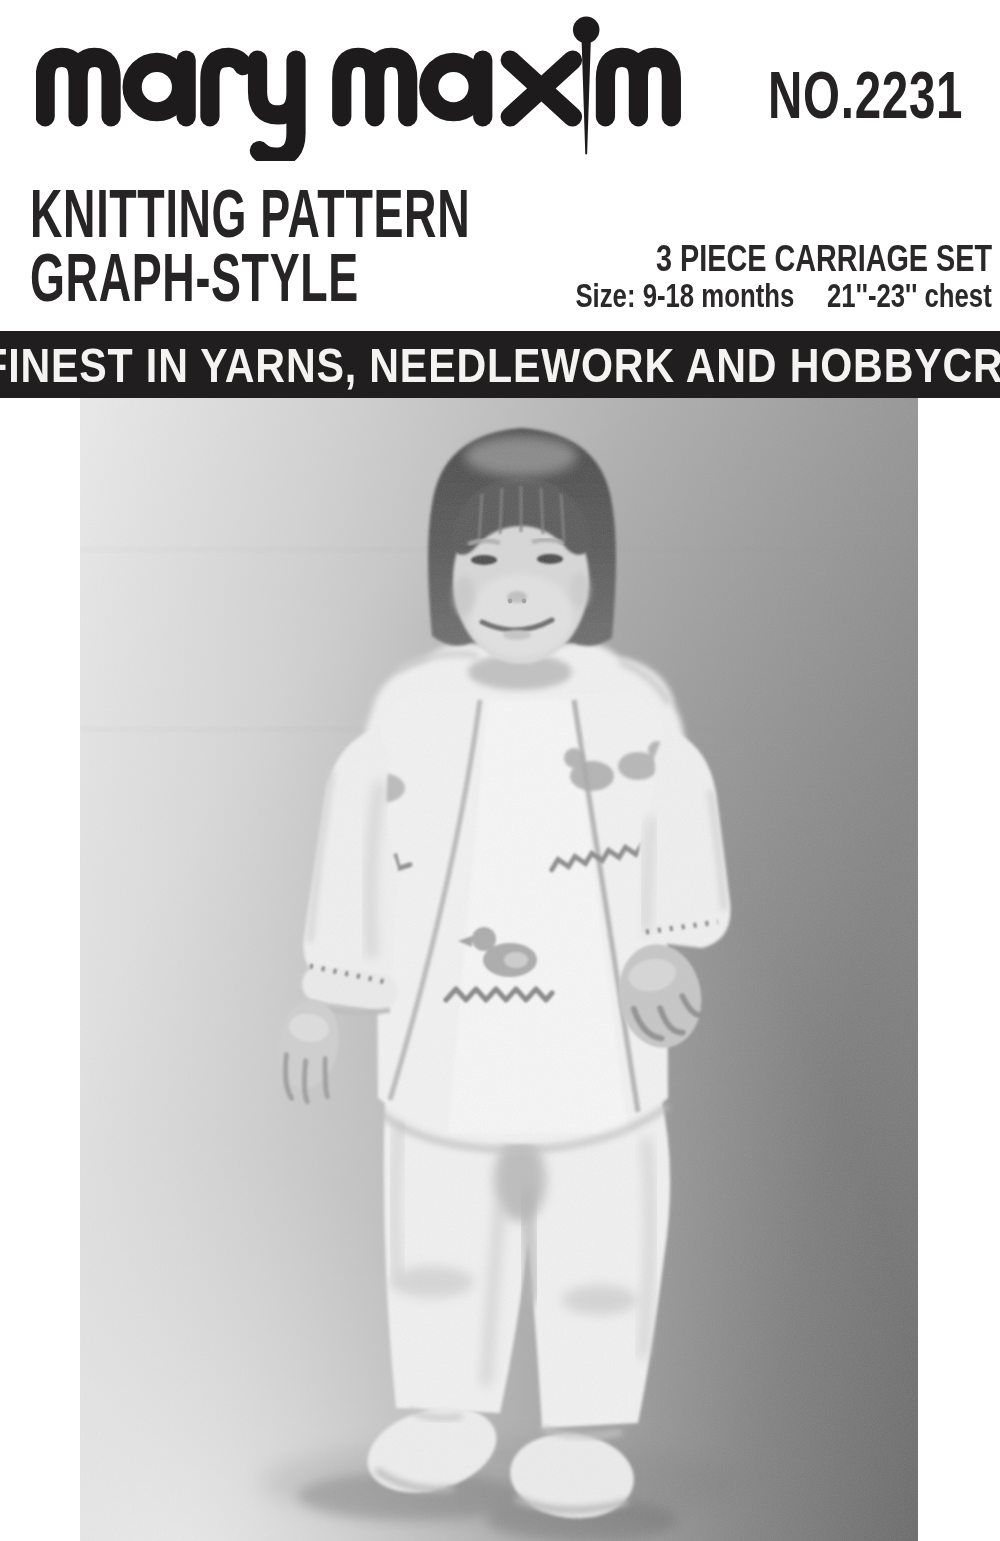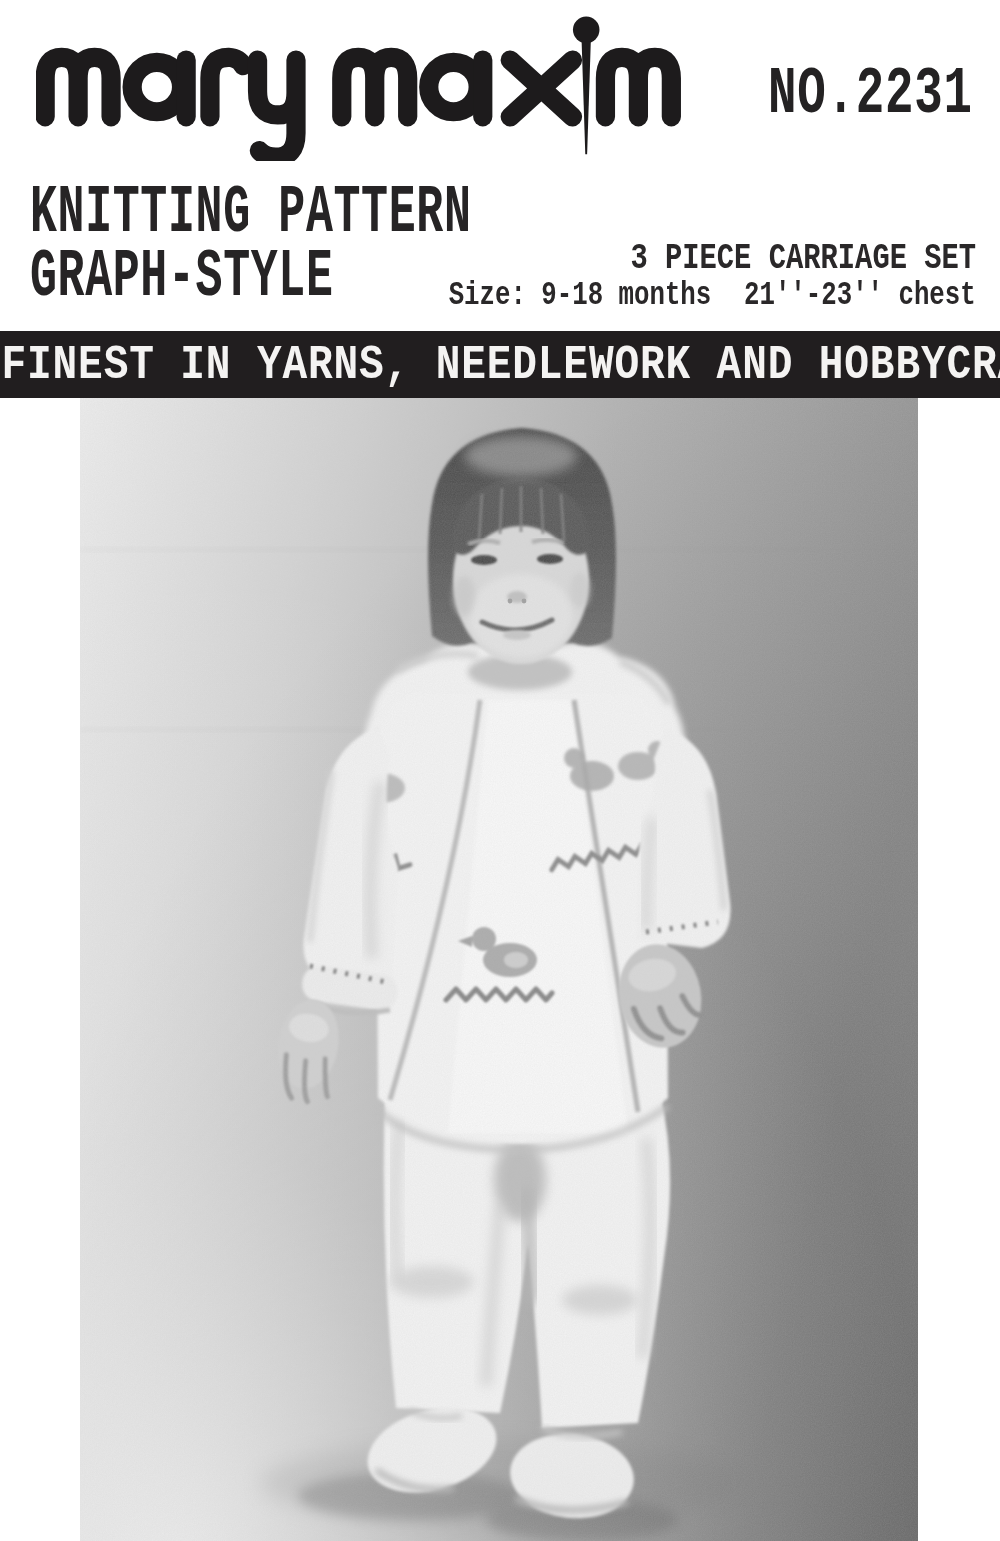--- a/index.html
+++ b/index.html
@@ -1,30 +1,30 @@
 <!DOCTYPE html>
 <html><head>
 <meta charset="utf-8">
 <style>
   html,body{margin:0;padding:0;background:#ffffff;}
   .page{
     position:relative;width:1000px;height:1541px;background:#ffffff;
-    overflow:hidden;font-family:Liberation Mono, monospace;color:#1e1c1d;
+    overflow:hidden;font-family:Liberation Sans, sans-serif;color:#1e1c1d;
   }
   
   .logo-svg{position:absolute;left:36px;top:14px;width:650px;height:147px;}
   .pattern-no{
     position:absolute;left:768px;top:62px;font-size:66px;line-height:66px;
     font-weight:700;letter-spacing:1px;transform:scaleX(.72);transform-origin:left top;
     white-space:nowrap;color:#242223;
   }
   .titles{position:absolute;left:30px;top:181px;transform:scaleX(.66);transform-origin:left top;}
   .titles .line{display:block;font-size:68px;line-height:64px;font-weight:700;
     letter-spacing:1px;white-space:nowrap;color:#262425;}
-  .product-block{position:absolute;right:24px;top:241px;text-align:right;}
+  .product-block{position:absolute;right:8px;top:241px;text-align:right;}
   .product-line{display:inline-block;font-size:36px;line-height:36px;font-weight:700;
     transform:scaleX(.8);transform-origin:right center;white-space:nowrap;color:#2a2829;}
   .size-line{display:block;margin-top:2px;font-size:33px;line-height:34px;font-weight:700;
     transform:scaleX(.78);transform-origin:right center;white-space:nowrap;color:#2a2829;}
   .size-gap{display:inline-block;width:42px;}
   
   .banner{
     position:absolute;left:0;top:331px;width:1000px;height:67px;background:#211e1f;
     display:flex;align-items:center;justify-content:center;
   }

